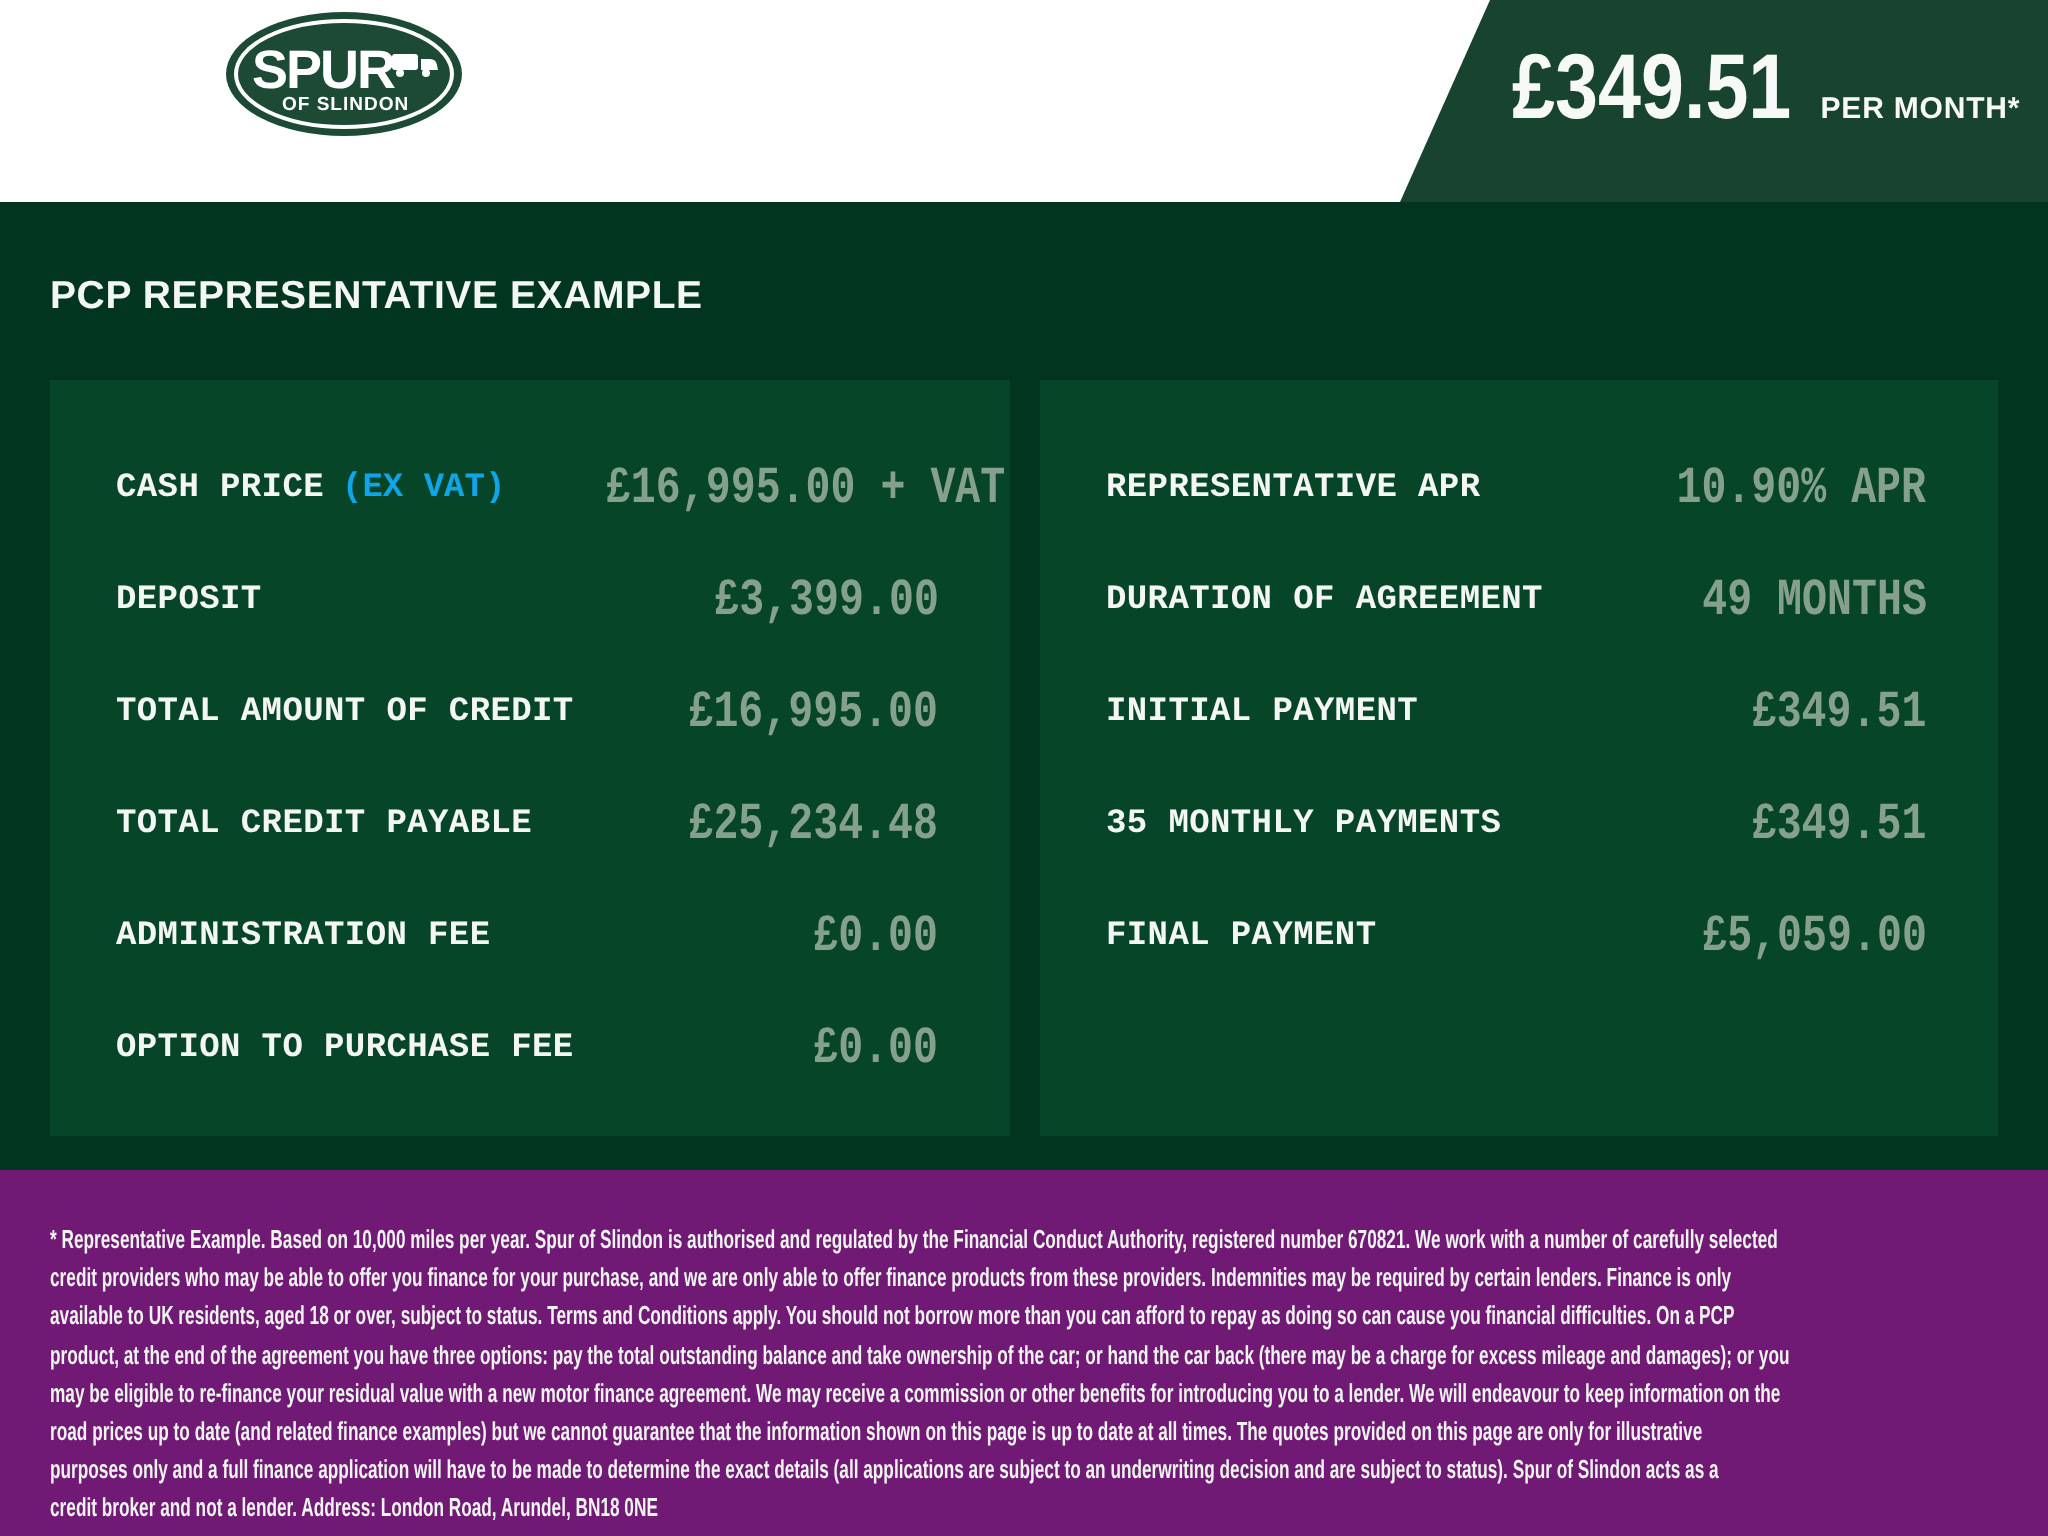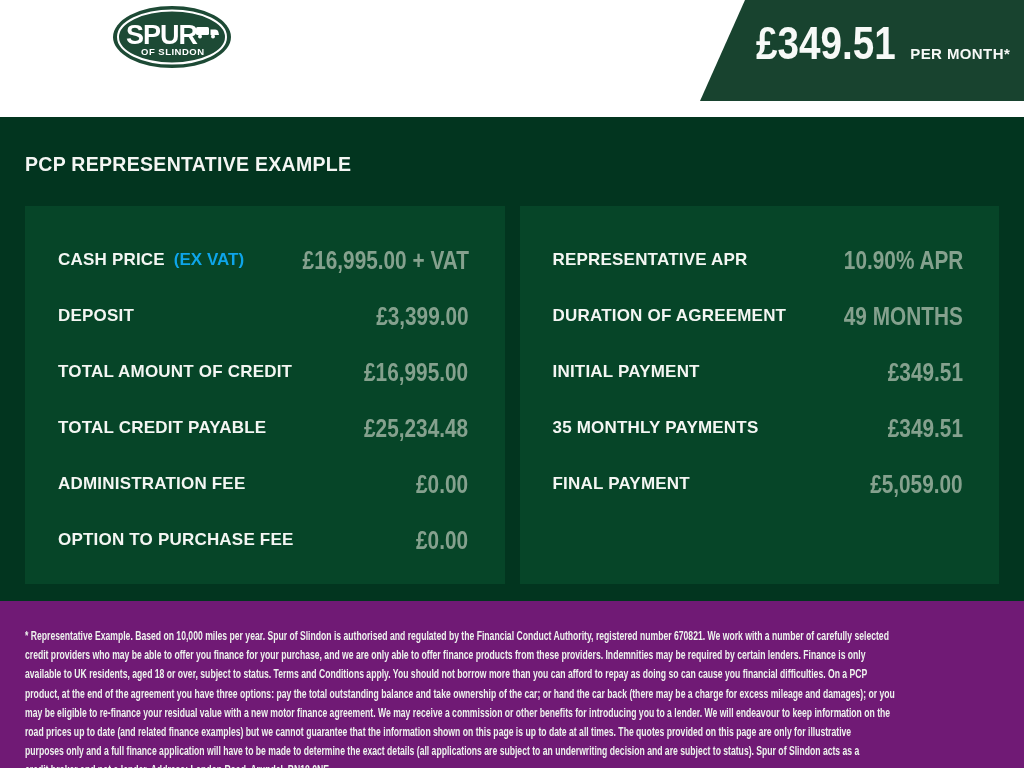--- a/index.html
+++ b/index.html
@@ -28,26 +28,26 @@
     font-size: 46px; font-weight: bold; line-height: 1;
     transform: scaleX(0.84); transform-origin: left bottom;
     margin-right: -16px; white-space: nowrap;
   }
   .banner-period {
     font-size: 15px; font-weight: bold; letter-spacing: 0.4px;
     margin-left: 4px; white-space: nowrap;
   }
 
   
-  .body-band { height: 484px; background: #02351f; margin-top: 16px; }
+  .body-band { height: 484px; background: #02351f; }
   .heading {
     color: #f4f6f3; font-size: 19.5px; font-weight: bold;
     letter-spacing: 0.3px; padding: 35px 0 0 25px; line-height: 24px;
   }
-  .panels { display: flex; gap: 15px; margin: 30px 25px 0 25px; }
+  .panels { display: flex; gap: 15px; margin: 30px 25px 0 25px; font-family: Liberation Mono, monospace; }
   .panel {
     width: 480px; height: 378px; background: #064528;
     box-sizing: border-box; padding: 26px 36px 0 33px;
   }
   .frow { height: 56px; display: flex; align-items: center; }
   .frow .label {
     color: #f4f6f3; font-weight: bold; font-size: 17px;
     letter-spacing: 0.2px; white-space: nowrap;
   }
   .frow .note {

